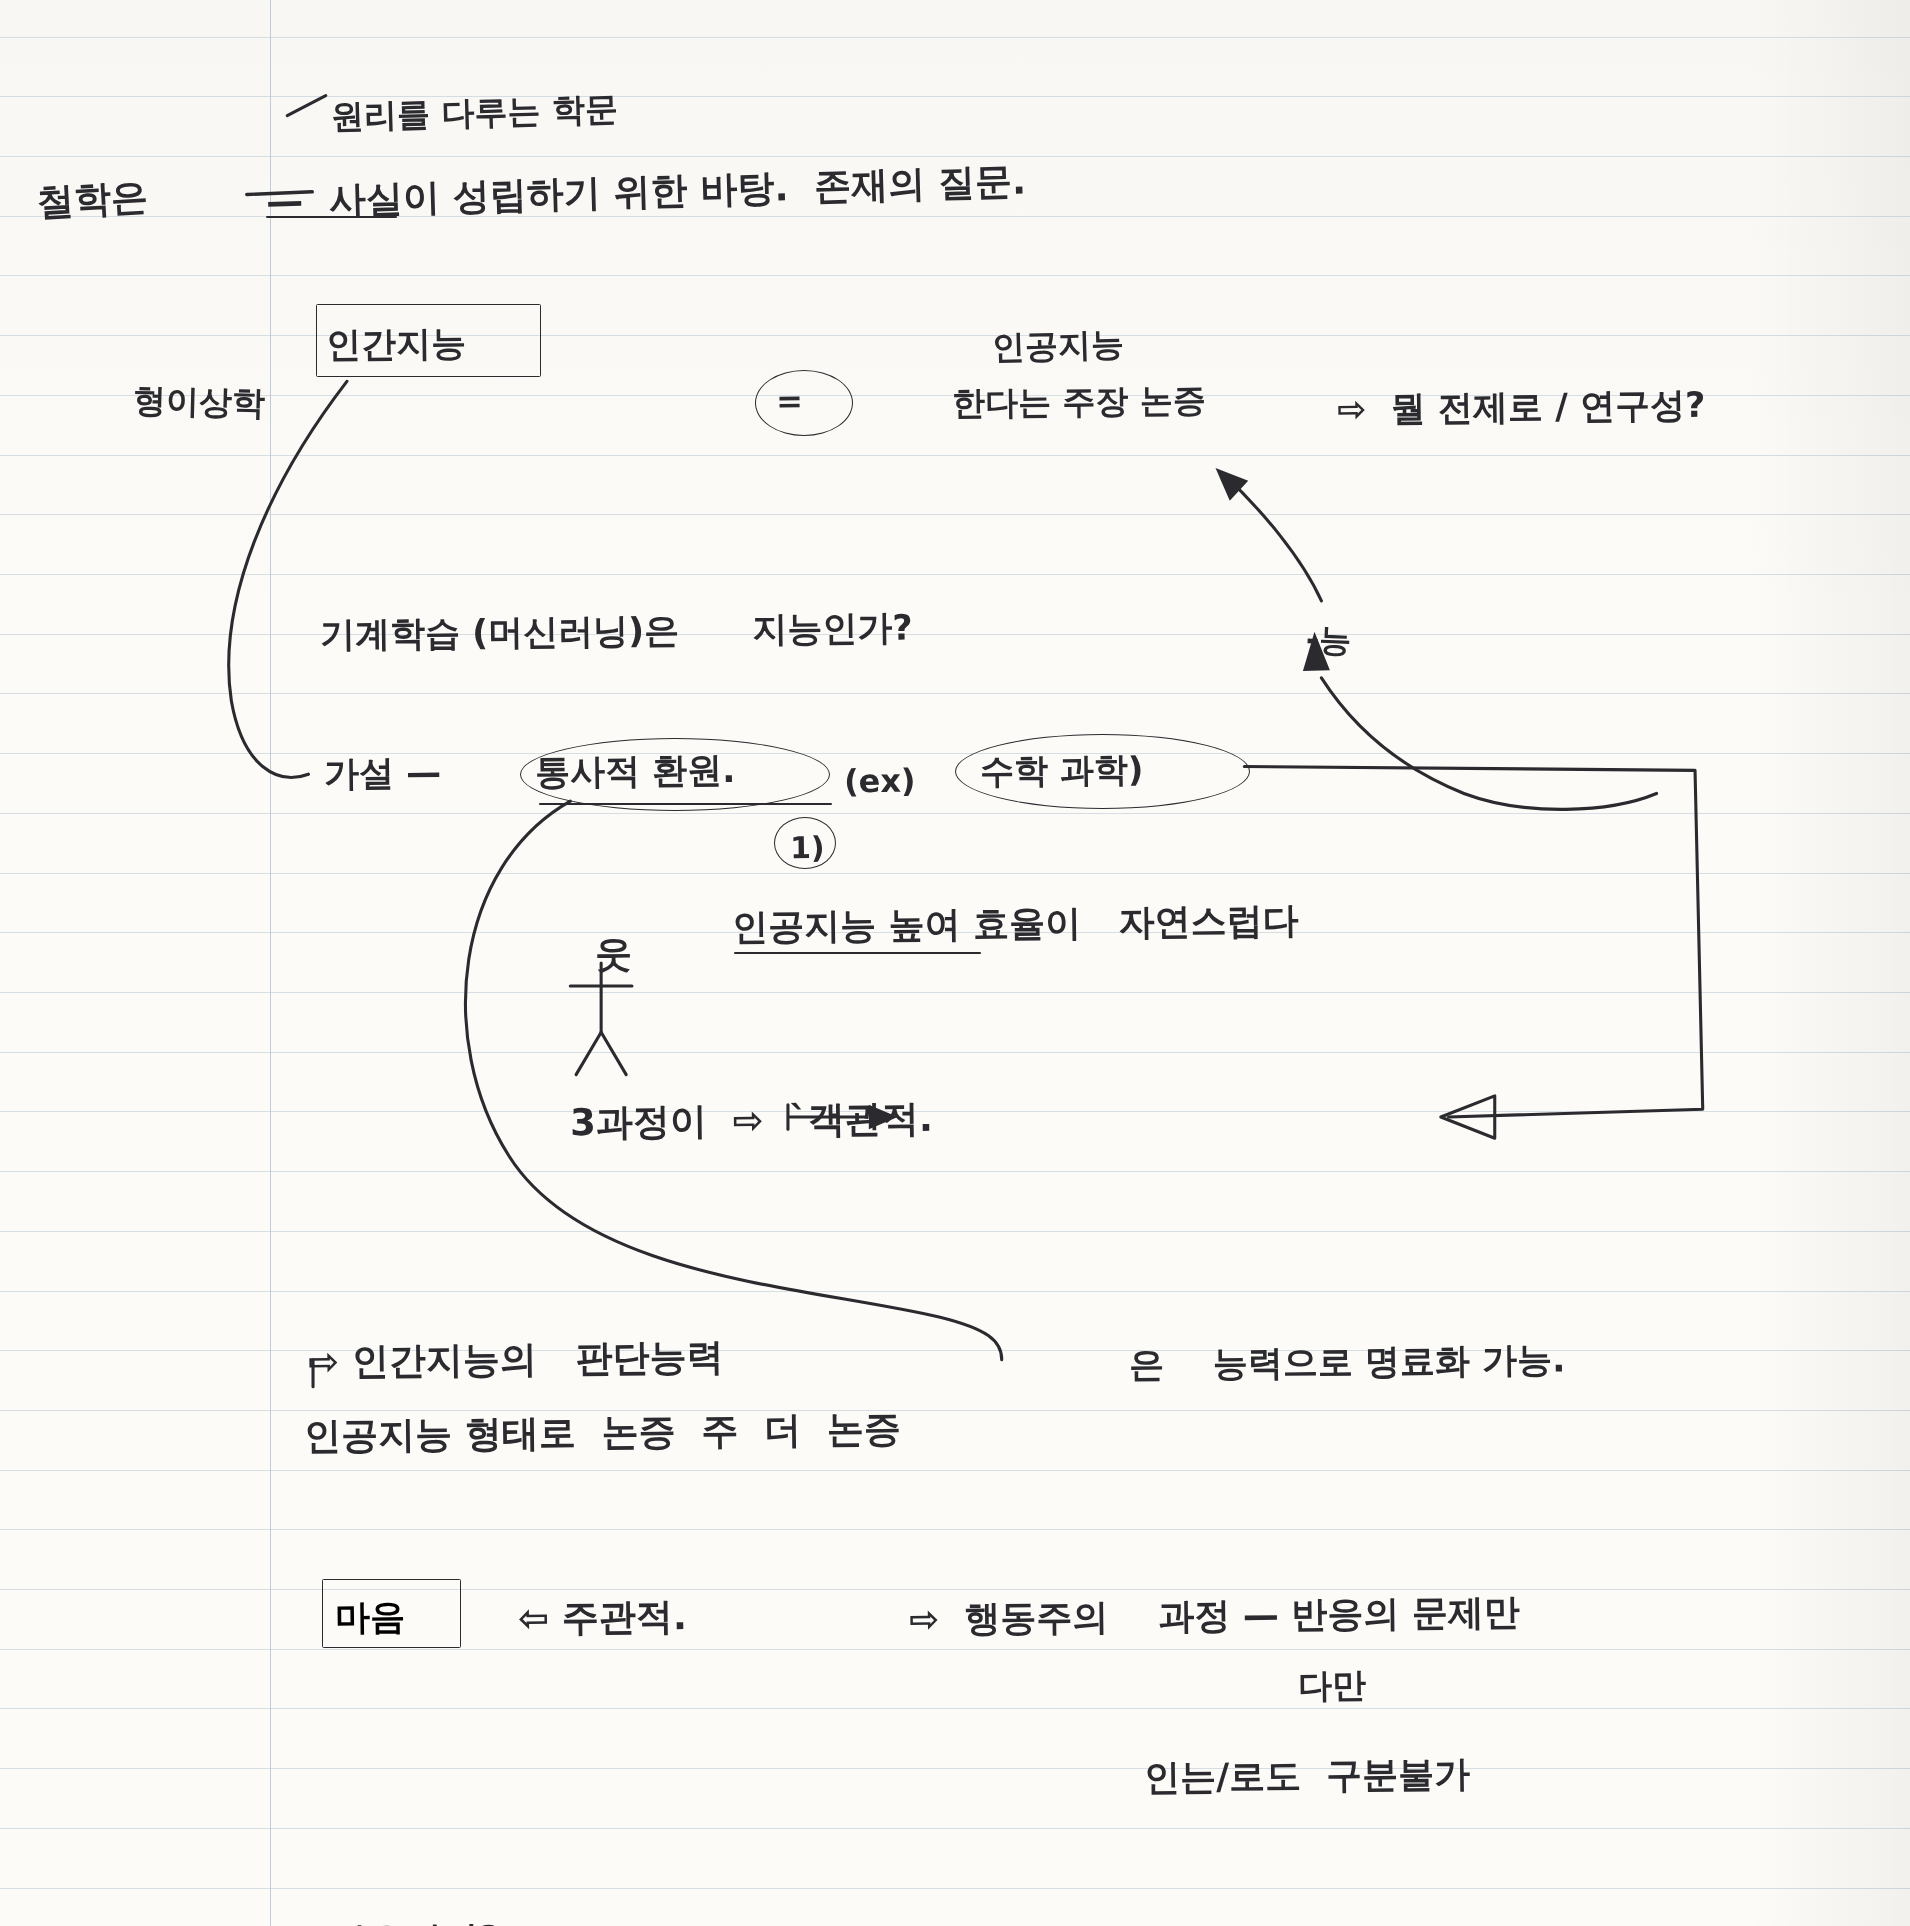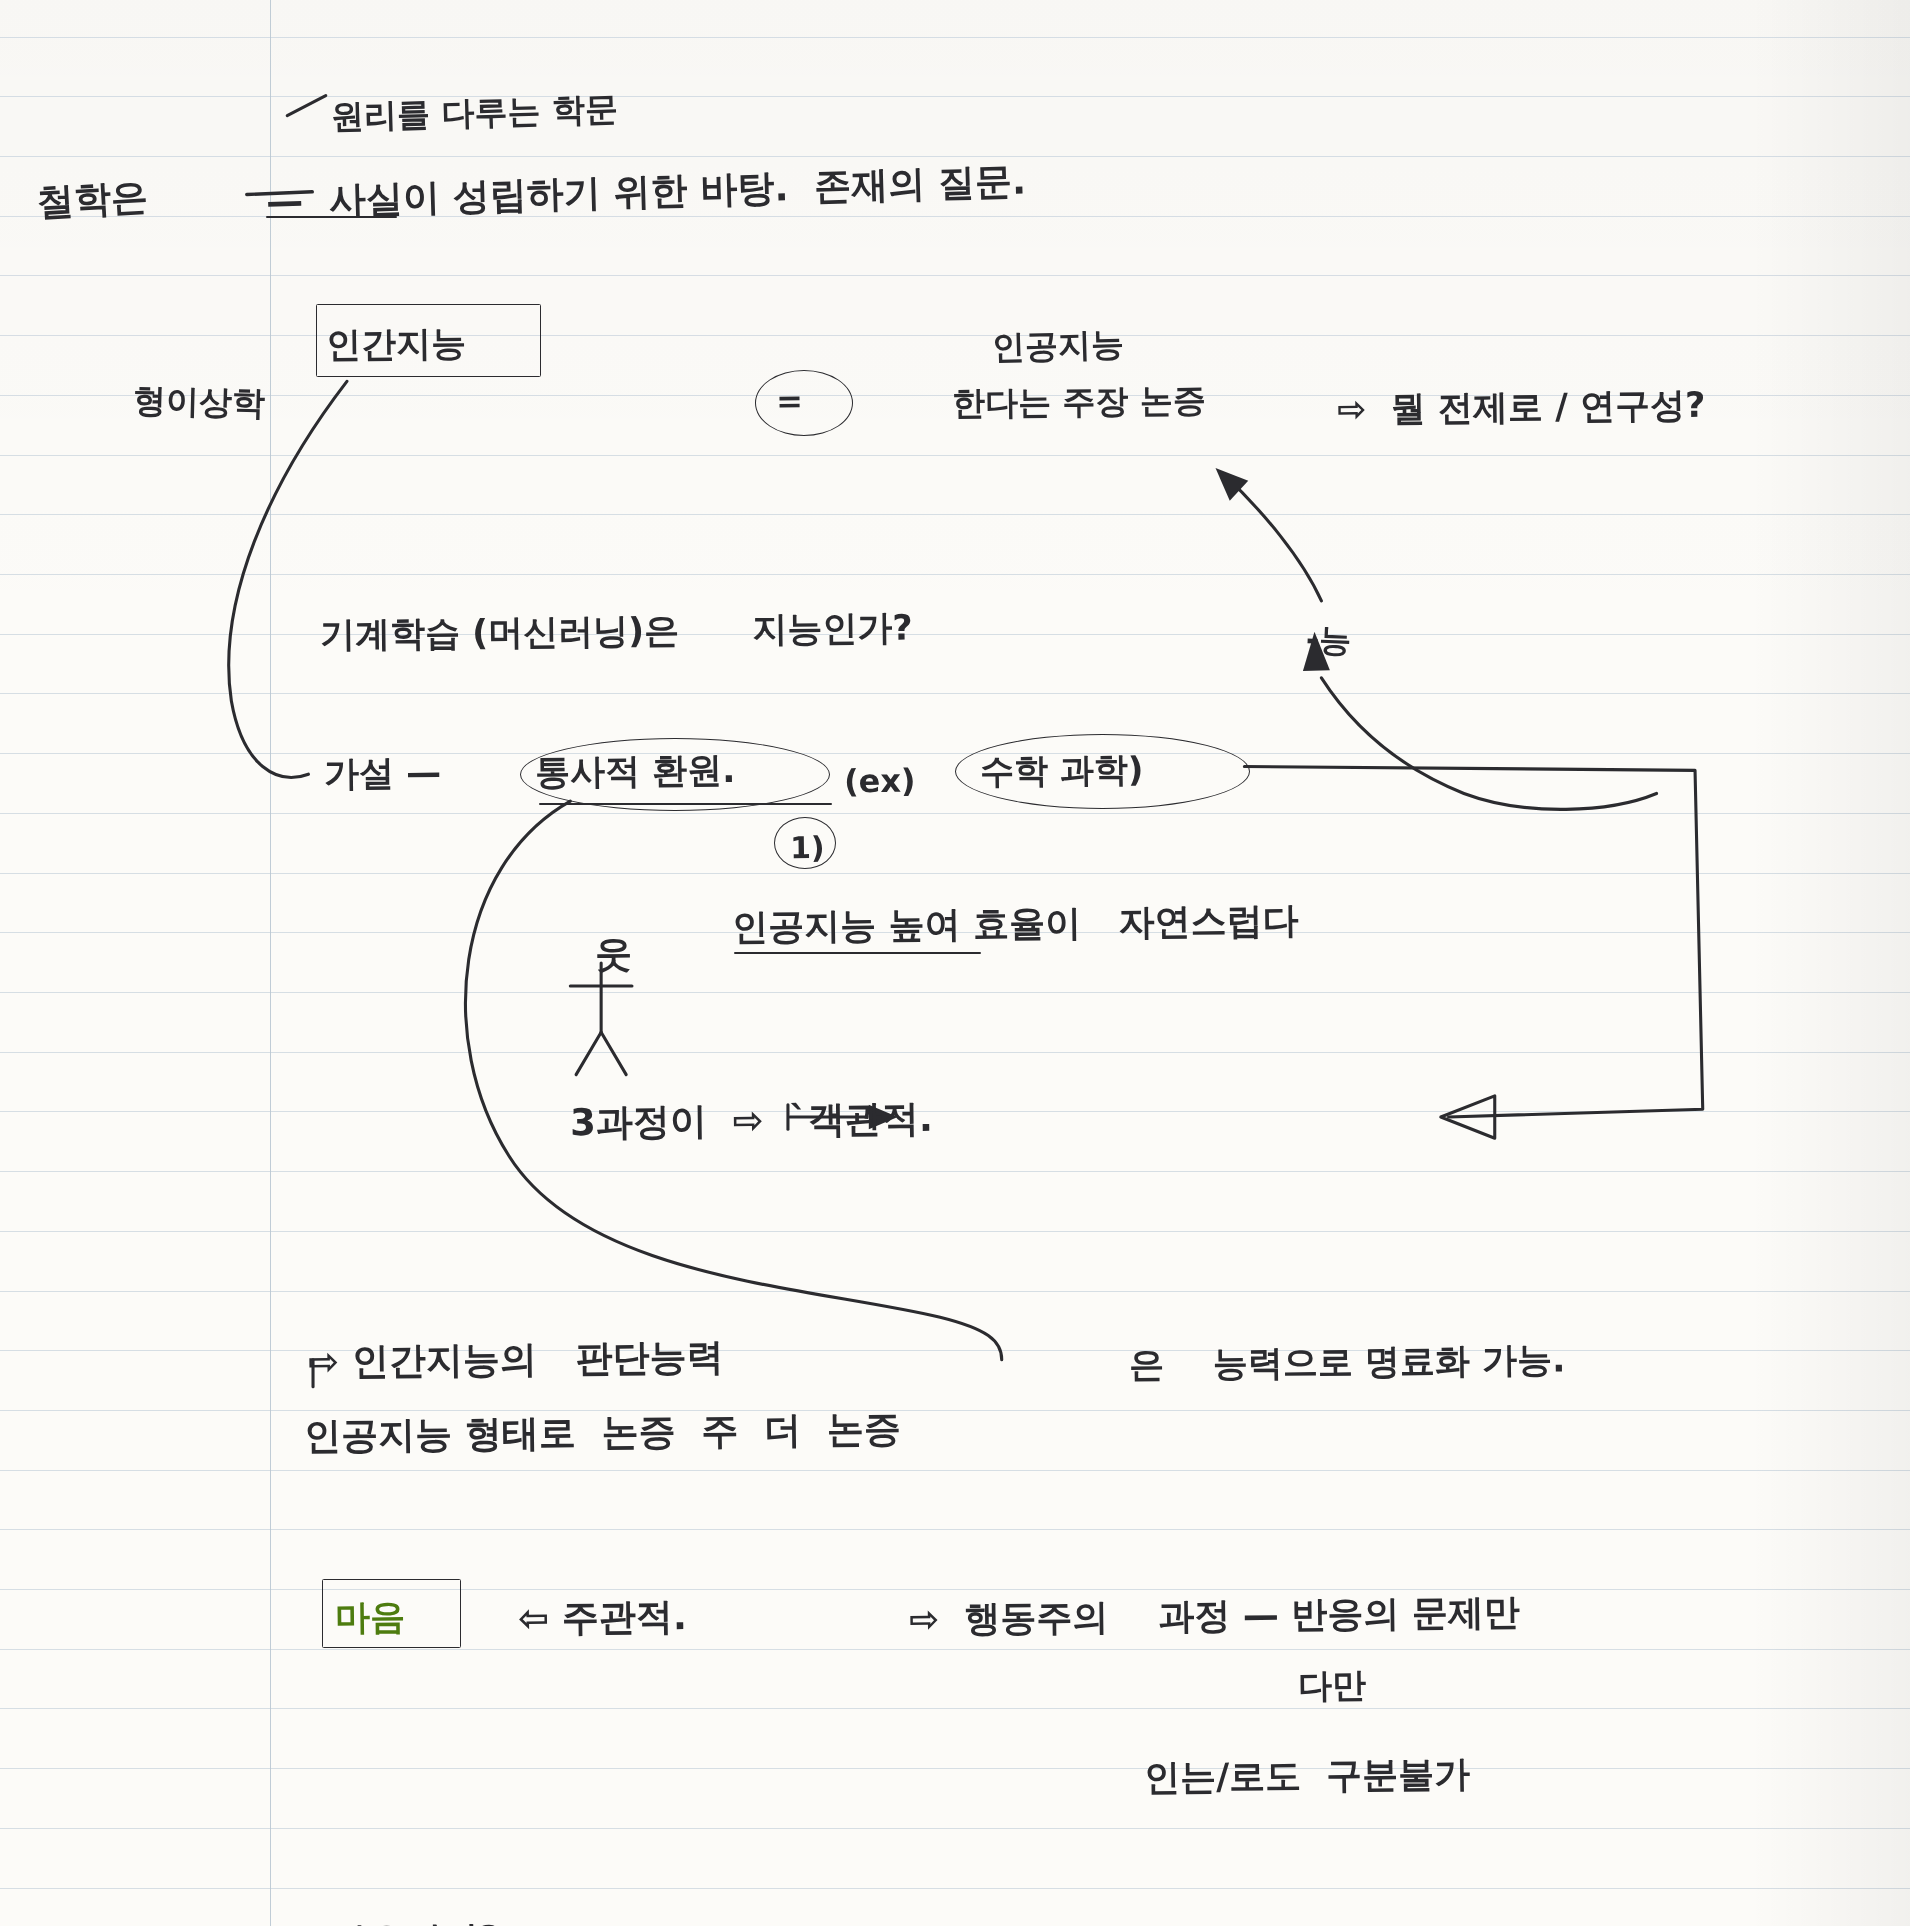--- a/index.html
+++ b/index.html
@@ -185,21 +185,21 @@
       <div class="hw sk4" style="left: 324px; top: 755px; font-size: 35px; color: rgb(43, 43, 47);">가설 —</div>
       <div class="hw sk4" style="left: 535px; top: 753px; font-size: 35px; color: rgb(43, 43, 47);">통사적 환원.</div>
       <div class="hw sk4" style="left: 844px; top: 765px; font-size: 32px; color: rgb(43, 43, 47);">(ex)</div>
       <div class="hw sk4" style="left: 980px; top: 753px; font-size: 34px; color: rgb(43, 43, 47);">수학 과학)</div>
       <div class="hw sk4" style="left: 790px; top: 832px; font-size: 30px; color: rgb(43, 43, 47);">1)</div>
       <div class="hw sk4" style="left: 732px; top: 905px; font-size: 36px; color: rgb(43, 43, 47);">인공지능 높여 효율이   자연스럽다</div>
       <div class="hw sk4" style="left: 570px; top: 1102px; font-size: 37px; color: rgb(43, 43, 47);">3과정이  ⇨  `객관적.</div>
       <div class="hw sk4" style="left: 308px; top: 1341px; font-size: 37px; color: rgb(43, 43, 47);">⇨ 인간지능의   판단능력</div>
       <div class="hw sk4" style="left: 1129px; top: 1344px; font-size: 35px; color: rgb(43, 43, 47);">은    능력으로 명료화 가능.</div>
       <div class="hw sk4" style="left: 304px; top: 1414px; font-size: 37px; color: rgb(43, 43, 47);">인공지능 형태로  논증  주  더  논증</div>
-      <div class="hw sk4" style="left: 335px; top: 1599px; font-size: 35px; color: #4d7c0f;">마음</div>
+      <div class="hw sk4" style="left: 335px; top: 1599px; font-size: 35px; color: #000000;">마음</div>
       <div class="hw sk4" style="left: 518px; top: 1599px; font-size: 37px; color: rgb(43, 43, 47);">⇦ 주관적.</div>
       <div class="hw sk4" style="left: 909px; top: 1597px; font-size: 36px; color: rgb(43, 43, 47);">⇨  행동주의    과정 — 반응의 문제만</div>
       <div class="hw sk4" style="left: 1298px; top: 1668px; font-size: 34px; color: rgb(43, 43, 47);">다만</div>
       <div class="hw sk4" style="left: 1144px; top: 1757px; font-size: 36px; color: rgb(43, 43, 47);">인는/로도  구분불가</div>
       <div class="hw sk4" style="left: 331px; top: 1922px; font-size: 37px; color: rgb(43, 43, 47);">마음이란?</div>
       <div class="hw sk4" style="left: 595px; top: 936px; font-size: 37px; color: rgb(43, 43, 47);">웃</div>
     </div>
   <div id="marks-layer">
       <div class="boxed" style="left: 316px; top: 304px; width: 223px; height: 71px;"></div>
       <div class="boxed" style="left: 322px; top: 1579px; width: 137px; height: 67px;"></div>

